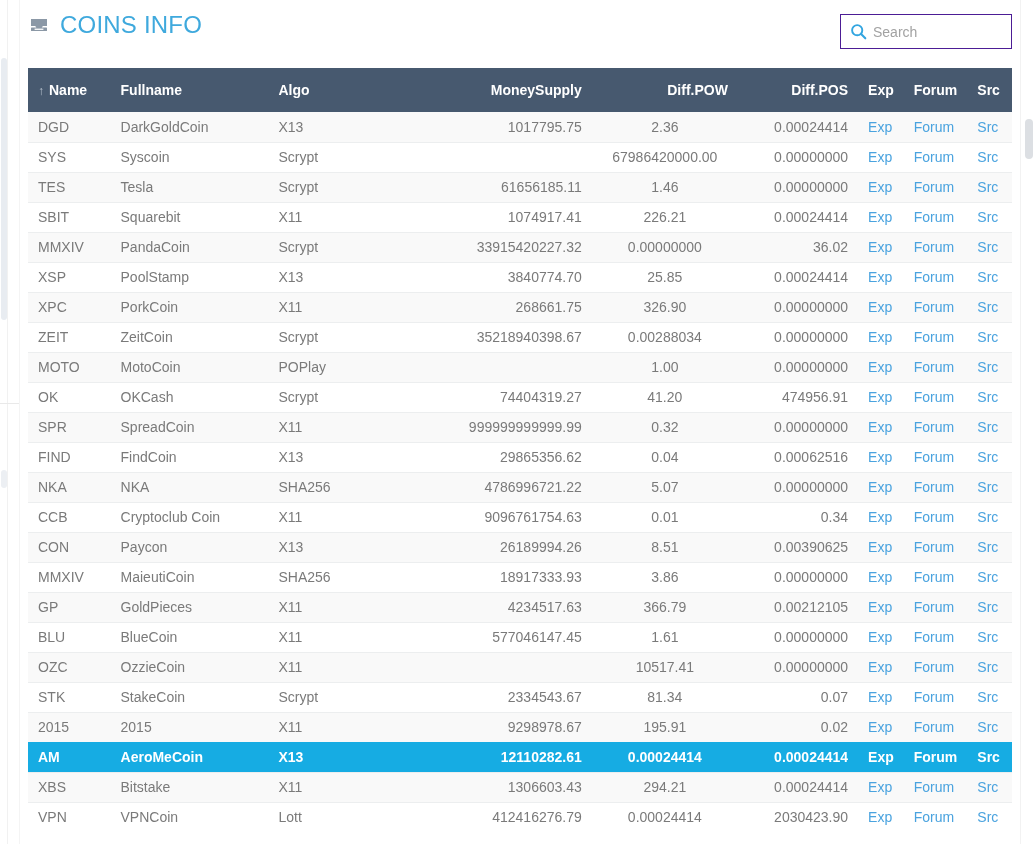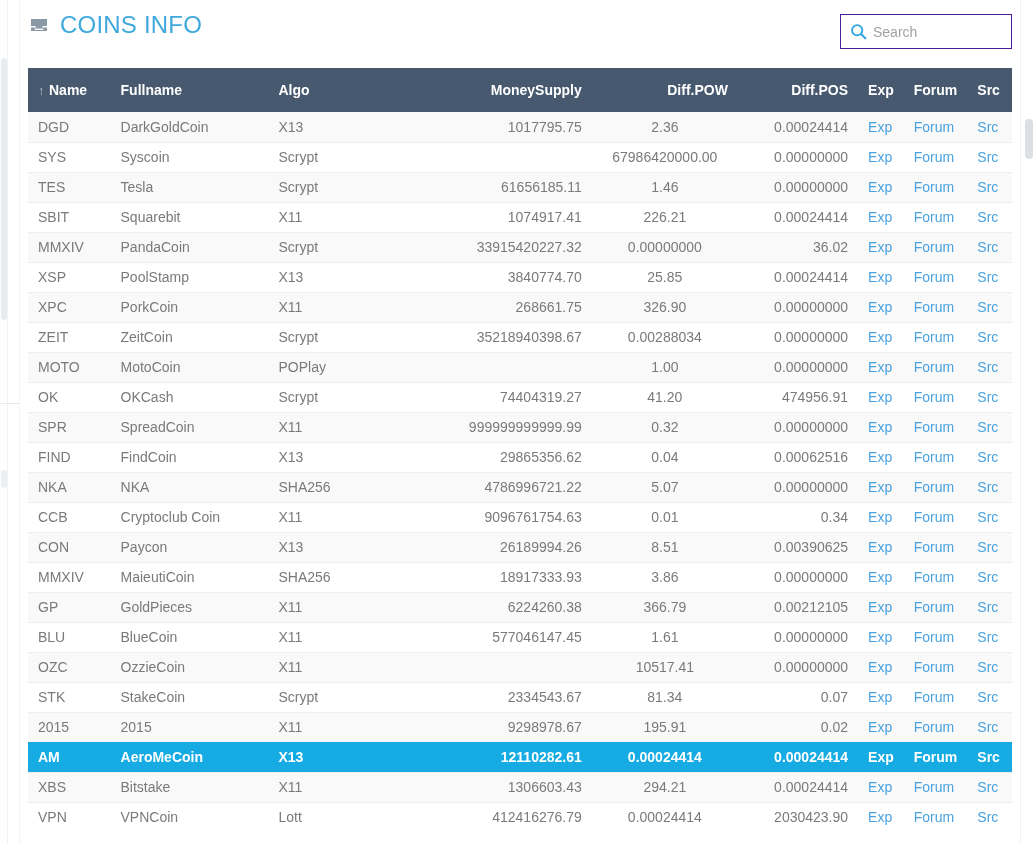--- a/index.html
+++ b/index.html
@@ -447,21 +447,21 @@
               <td class="c-dpow">3.86</td>
               <td class="c-dpos">0.00000000</td>
               <td class="c-exp"><a class="link" href="#">Exp</a></td>
               <td class="c-forum"><a class="link" href="#">Forum</a></td>
               <td class="c-src"><a class="link" href="#">Src</a></td>
             </tr>
             <tr class="odd">
               <td class="c-name">GP</td>
               <td class="c-fullname">GoldPieces</td>
               <td class="c-algo">X11</td>
-              <td class="c-supply">6224260.38</td>
+              <td class="c-supply">4234517.63</td>
               <td class="c-dpow">366.79</td>
               <td class="c-dpos">0.00212105</td>
               <td class="c-exp"><a class="link" href="#">Exp</a></td>
               <td class="c-forum"><a class="link" href="#">Forum</a></td>
               <td class="c-src"><a class="link" href="#">Src</a></td>
             </tr>
             <tr class="even">
               <td class="c-name">BLU</td>
               <td class="c-fullname">BlueCoin</td>
               <td class="c-algo">X11</td>

